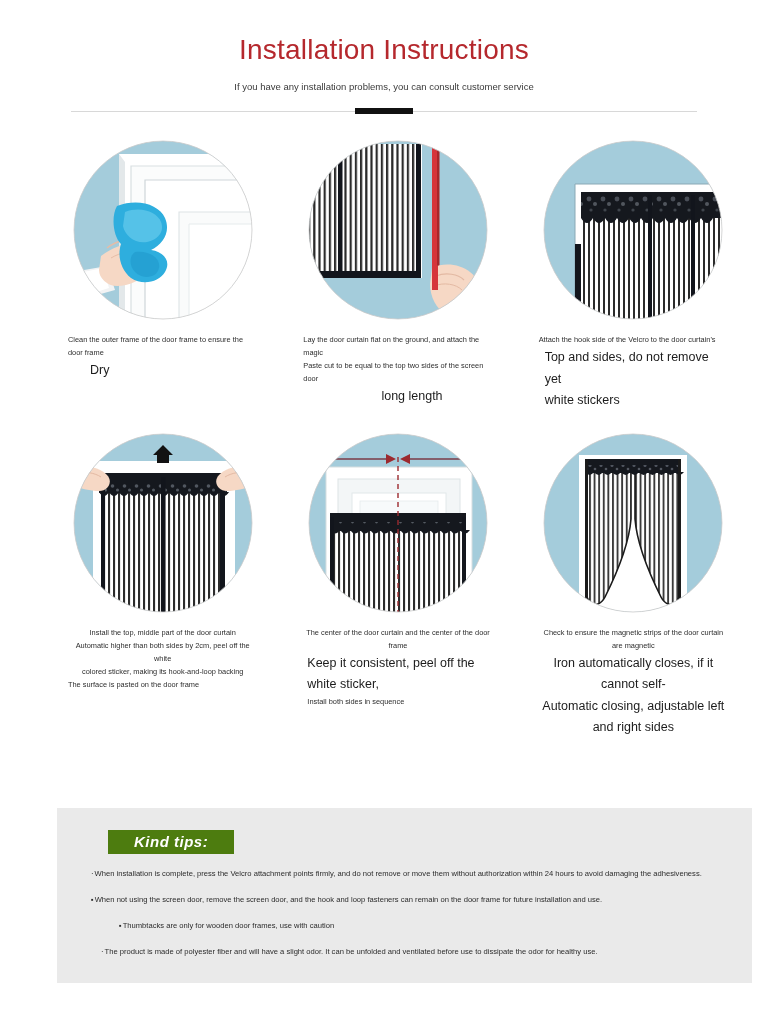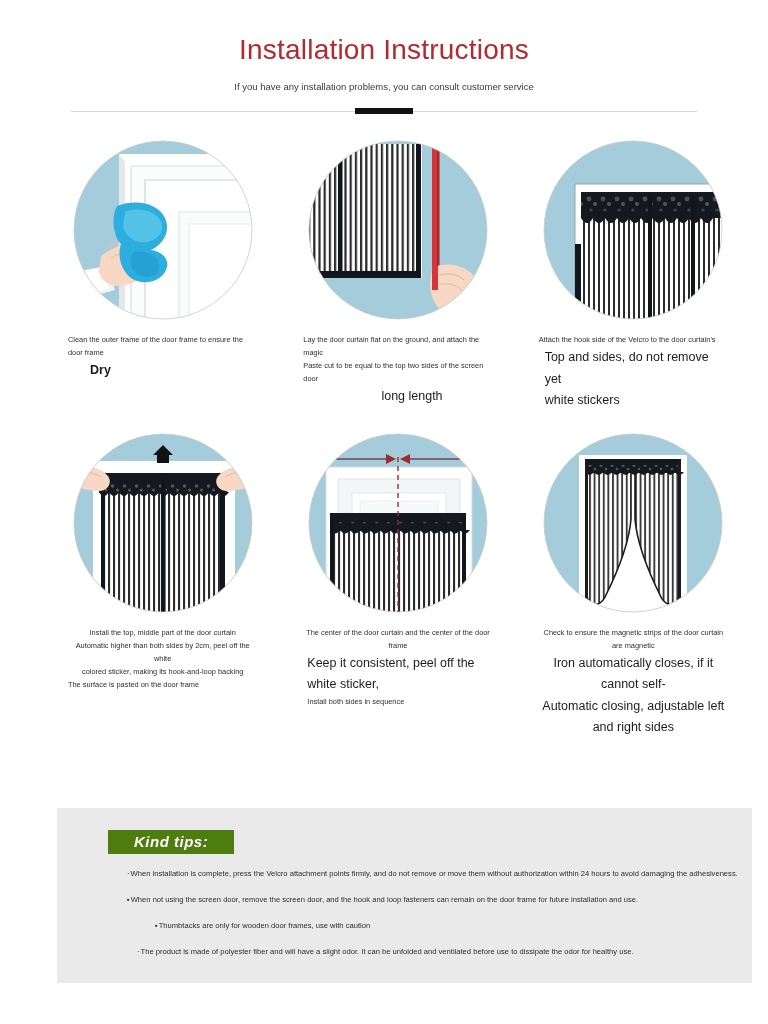--- a/index.html
+++ b/index.html
@@ -97,21 +97,21 @@
     text-align: center;
   }
   .cap-big {
     font-size: 12.5px;
     color: #1c1c1c;
     line-height: 1.7;
   }
 
   
   .step.s1 .cap-small { text-align: left; }
-  .step.s1 .cap-big { text-align: left; padding-left: 22px; font-weight: bold; }
+  .step.s1 .cap-big { text-align: left; padding-left: 22px; }
   .step.s2 .cap-small { text-align: left; }
   .step.s2 .cap-big { text-align: center; padding-left: 28px; }
   .step.s3 .cap-small { text-align: left; }
   .step.s3 .cap-big { text-align: left; padding-left: 6px; }
 
   .step.s4 .cap-small { text-align: center; }
   .step.s4 .cap-small.last { text-align: left; }
   .step.s5 .cap-small { text-align: center; }
   .step.s5 .cap-big { text-align: left; padding-left: 4px; }
   .step.s5 .cap-small.last { text-align: left; padding-left: 4px; }
@@ -137,21 +137,20 @@
     font-size: 15px;
     font-weight: bold;
     padding: 3px 26px 4px 26px;
     letter-spacing: 0.5px;
     font-style: italic;
     text-align: center;
   }
   .tips-list {
     margin-top: 14px;
     padding: 0 22px 0 22px;
-    margin-left: 36px;
   }
   .tip {
     font-size: 7.6px;
     color: #2b2b2b;
     line-height: 1.6;
     margin-bottom: 14px;
     white-space: nowrap;
   }
   .tip .marker { margin-right: 1px; }
   .tip.t1 { padding-left: 12px; }

